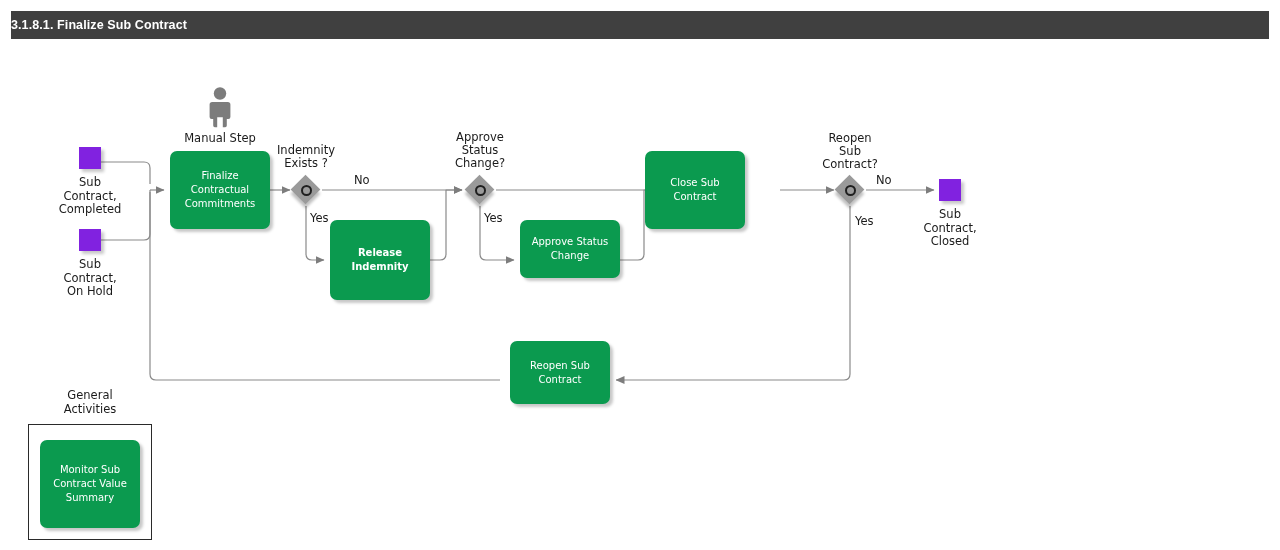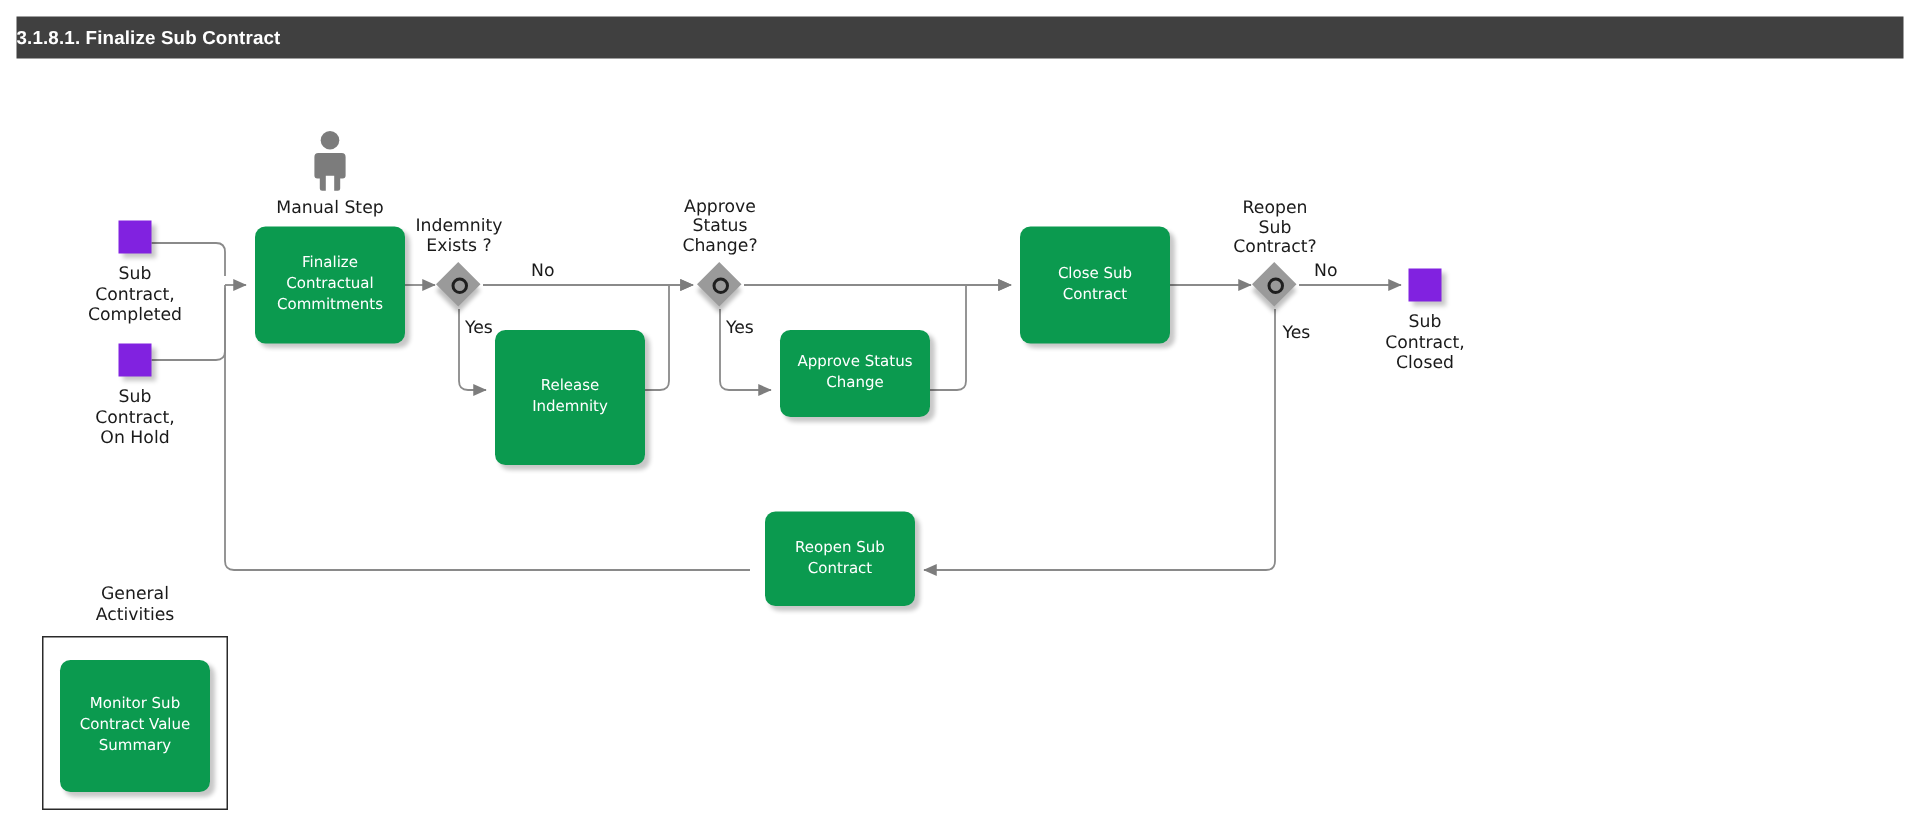--- a/index.html
+++ b/index.html
@@ -226,31 +226,31 @@
   </svg>
 </div>
 <div class="node-label" style="left:165px; top:132px; width:110px;">Manual Step</div>
 
 <div class="node task" style="left:170px; top:151px; width:100px; height:78px;">
   <span>Finalize
 Contractual
 Commitments</span>
 </div>
 
-<div class="node task" style="left:330px; top:220px; width:100px; height:90px;">
+<div class="node task" style="left:330px; top:220px; width:100px; height:80px;font-weight:bold;">
   <span>Release
 Indemnity</span>
 </div>
 
 <div class="node task" style="left:520px; top:220px; width:100px; height:58px;">
   <span>Approve Status
 Change</span>
 </div>
 
-<div class="node task" style="left:680px; top:151px; width:100px; height:78px;">
+<div class="node task" style="left:645px; top:151px; width:100px; height:78px;">
   <span>Close Sub
 Contract</span>
 </div>
 
 <div class="node task" style="left:510px; top:341px; width:100px; height:63px;">
   <span>Reopen Sub
 Contract</span>
 </div>
 
 <div class="gateway" style="left:291px; top:175px;">

